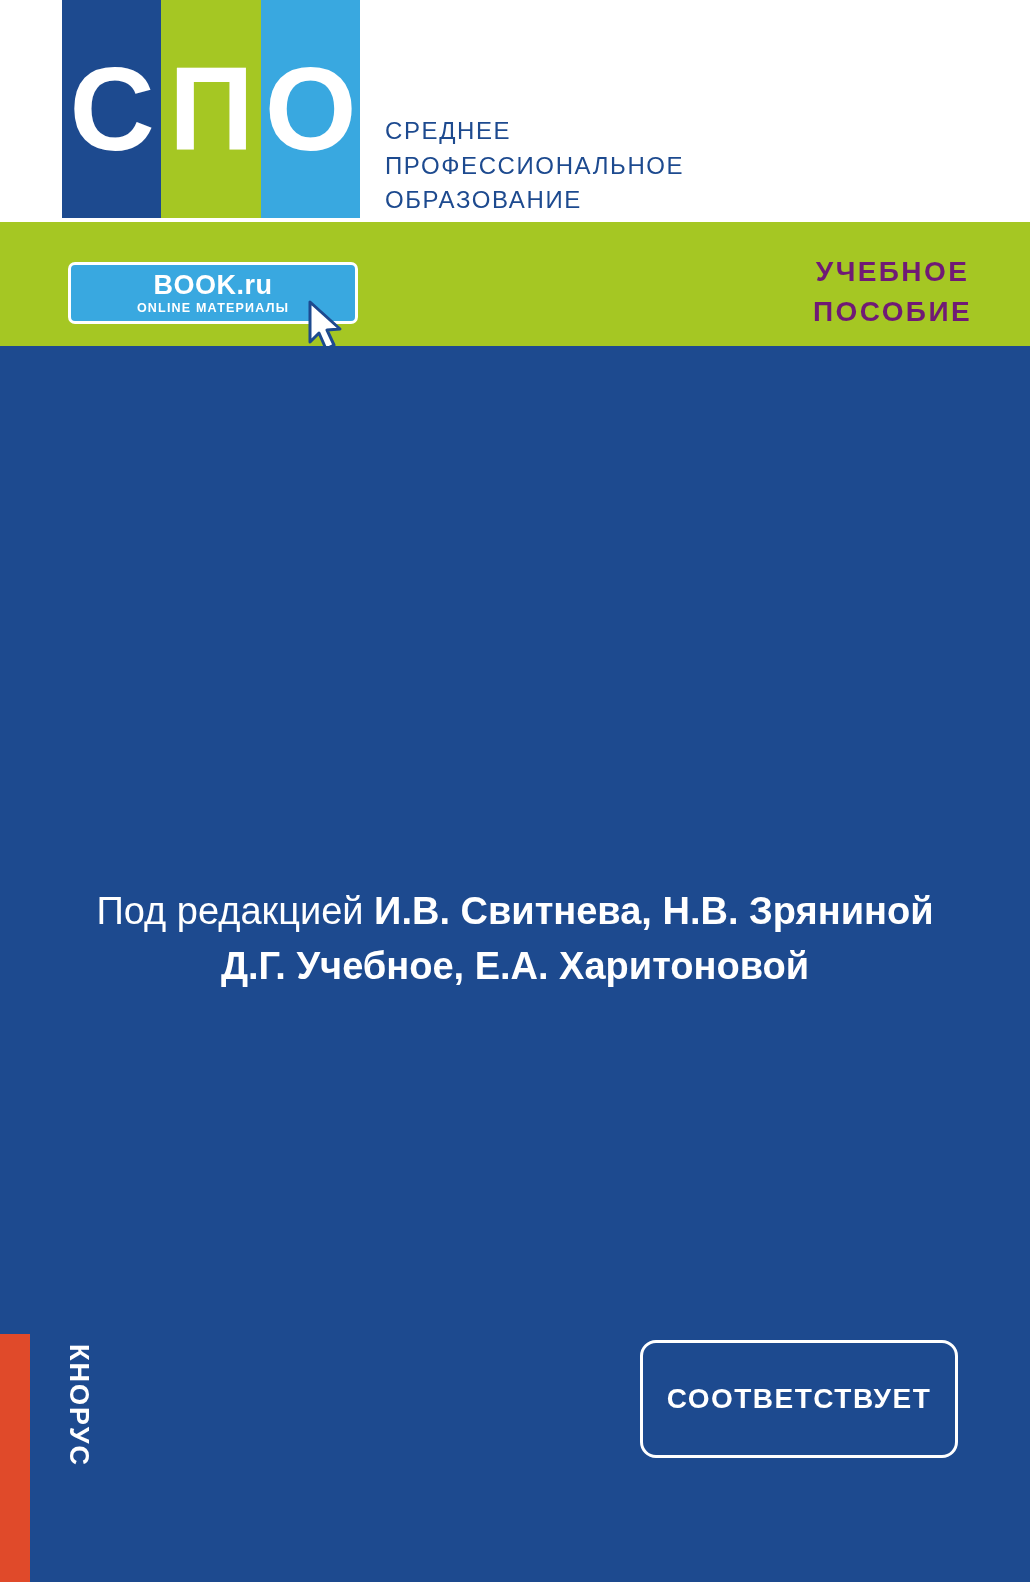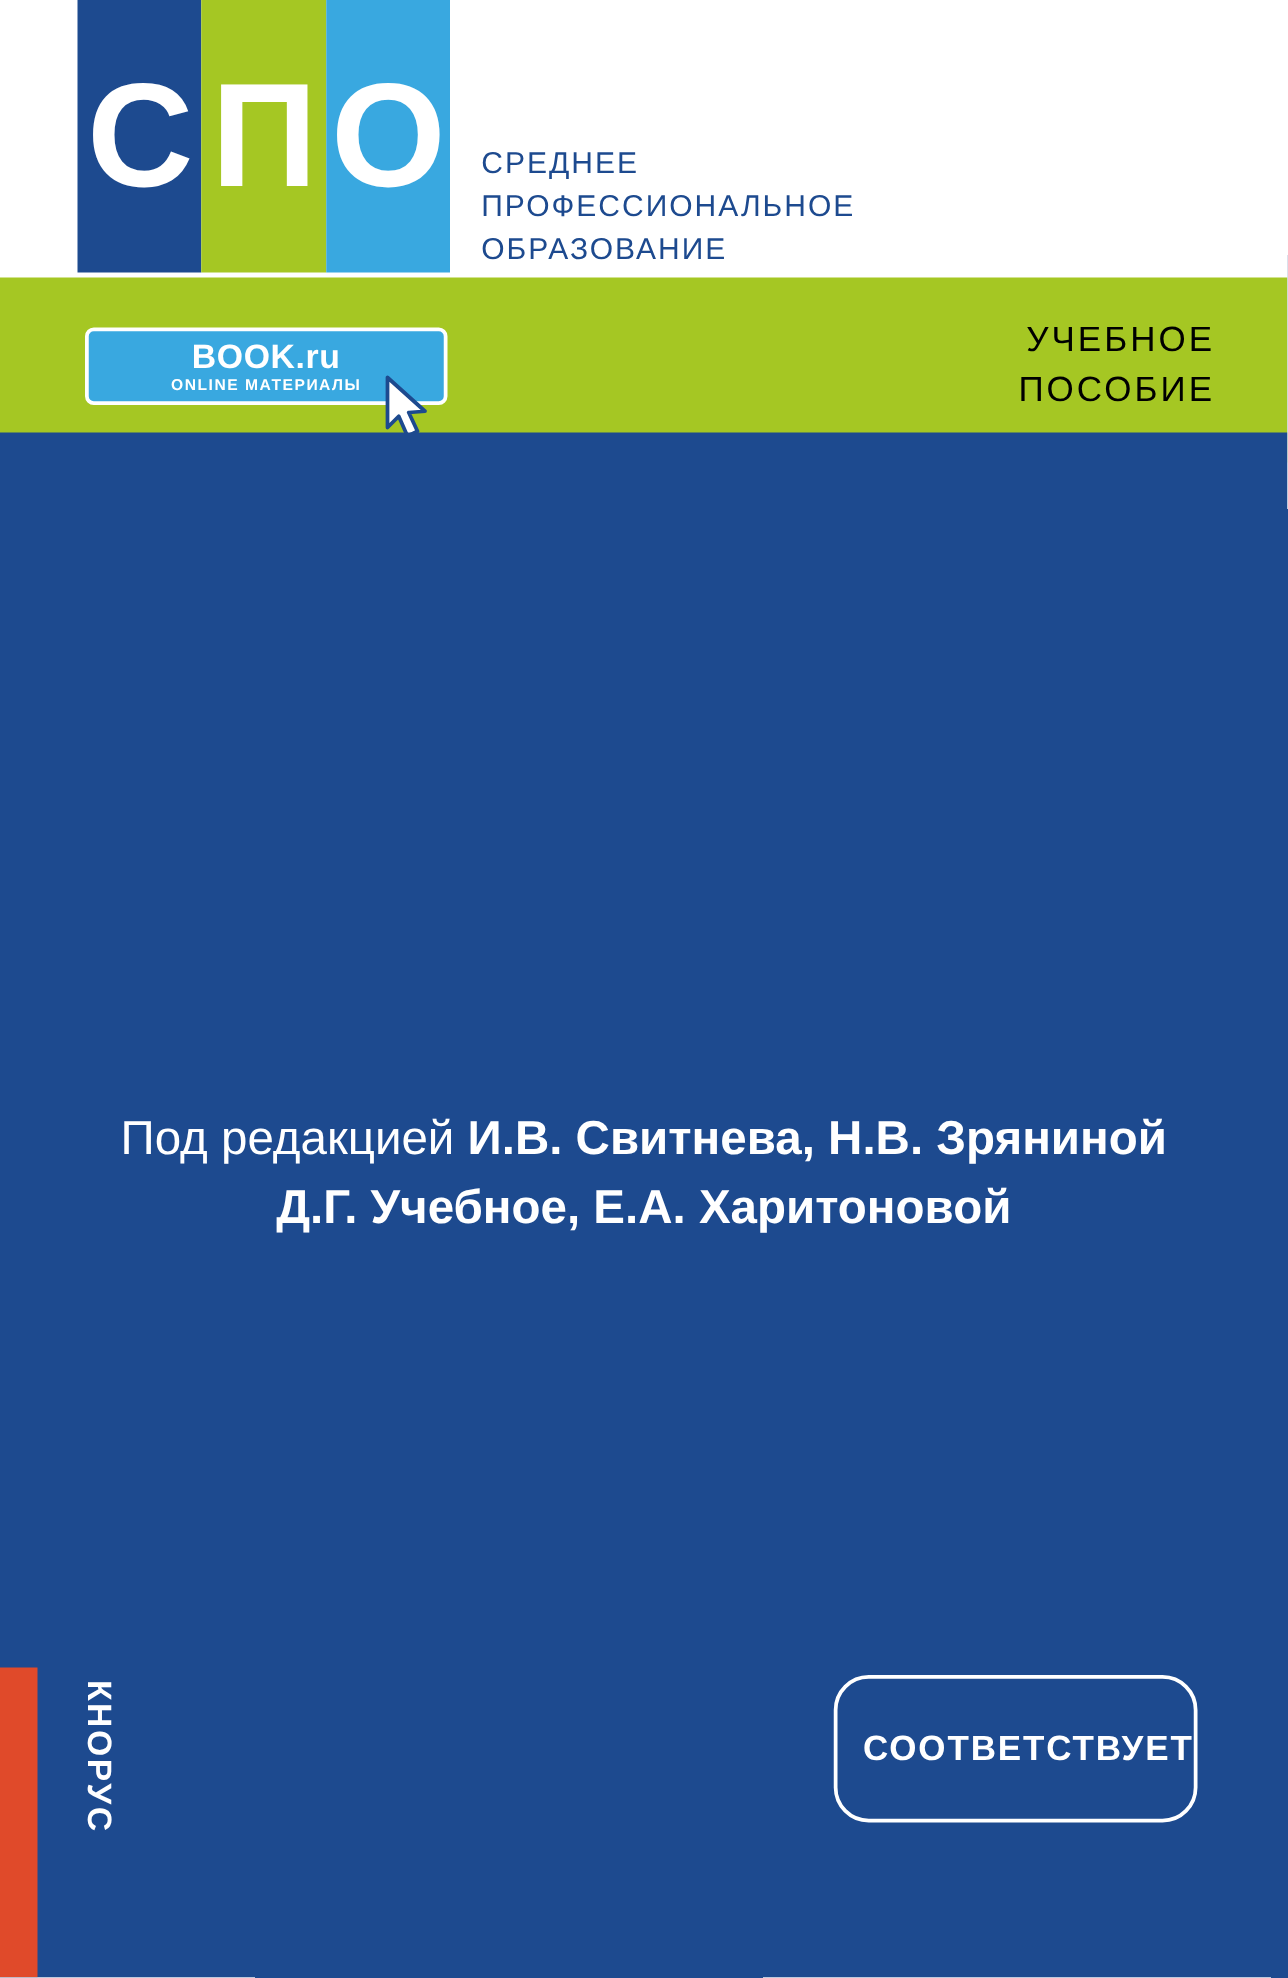--- a/index.html
+++ b/index.html
@@ -105,23 +105,23 @@
     position: absolute;
     left: 306px;
     top: 78px;
     width: 40px;
     height: 52px;
   }
   .uch-posobie {
     position: absolute;
     right: 58px;
     top: 30px;
-    text-align: right;
-    color: #000000;
-    font-weight: normal;
+    text-align: center;
+    color: #701a75;
+    font-weight: bold;
     font-size: 28px;
     line-height: 1.42;
     letter-spacing: 2.4px;
     text-transform: uppercase;
   }
 
   
   .blue-field {
     position: absolute;
     left: 0; top: 346px;
@@ -212,28 +212,28 @@
     font-size: 27px;
     letter-spacing: 2px;
     transform-origin: left top;
     transform: rotate(90deg);
     white-space: nowrap;
   }
   .fgos-badge {
     position: absolute;
     right: 72px;
     bottom: 124px;
-    width: 291px;
+    width: 318px;
     height: 118px;
     border: 3px solid #ffffff;
-    border-radius: 28px;
+    border-radius: 16px;
     box-sizing: border-box;
     display: flex;
     flex-direction: column;
-    align-items: flex-end;
+    align-items: center;
     justify-content: center;
   }
   .fgos-line {
     color: #ffffff;
     font-weight: bold;
     font-size: 28px;
     line-height: 1.5;
     letter-spacing: 1.5px;
     text-transform: uppercase;
   }

